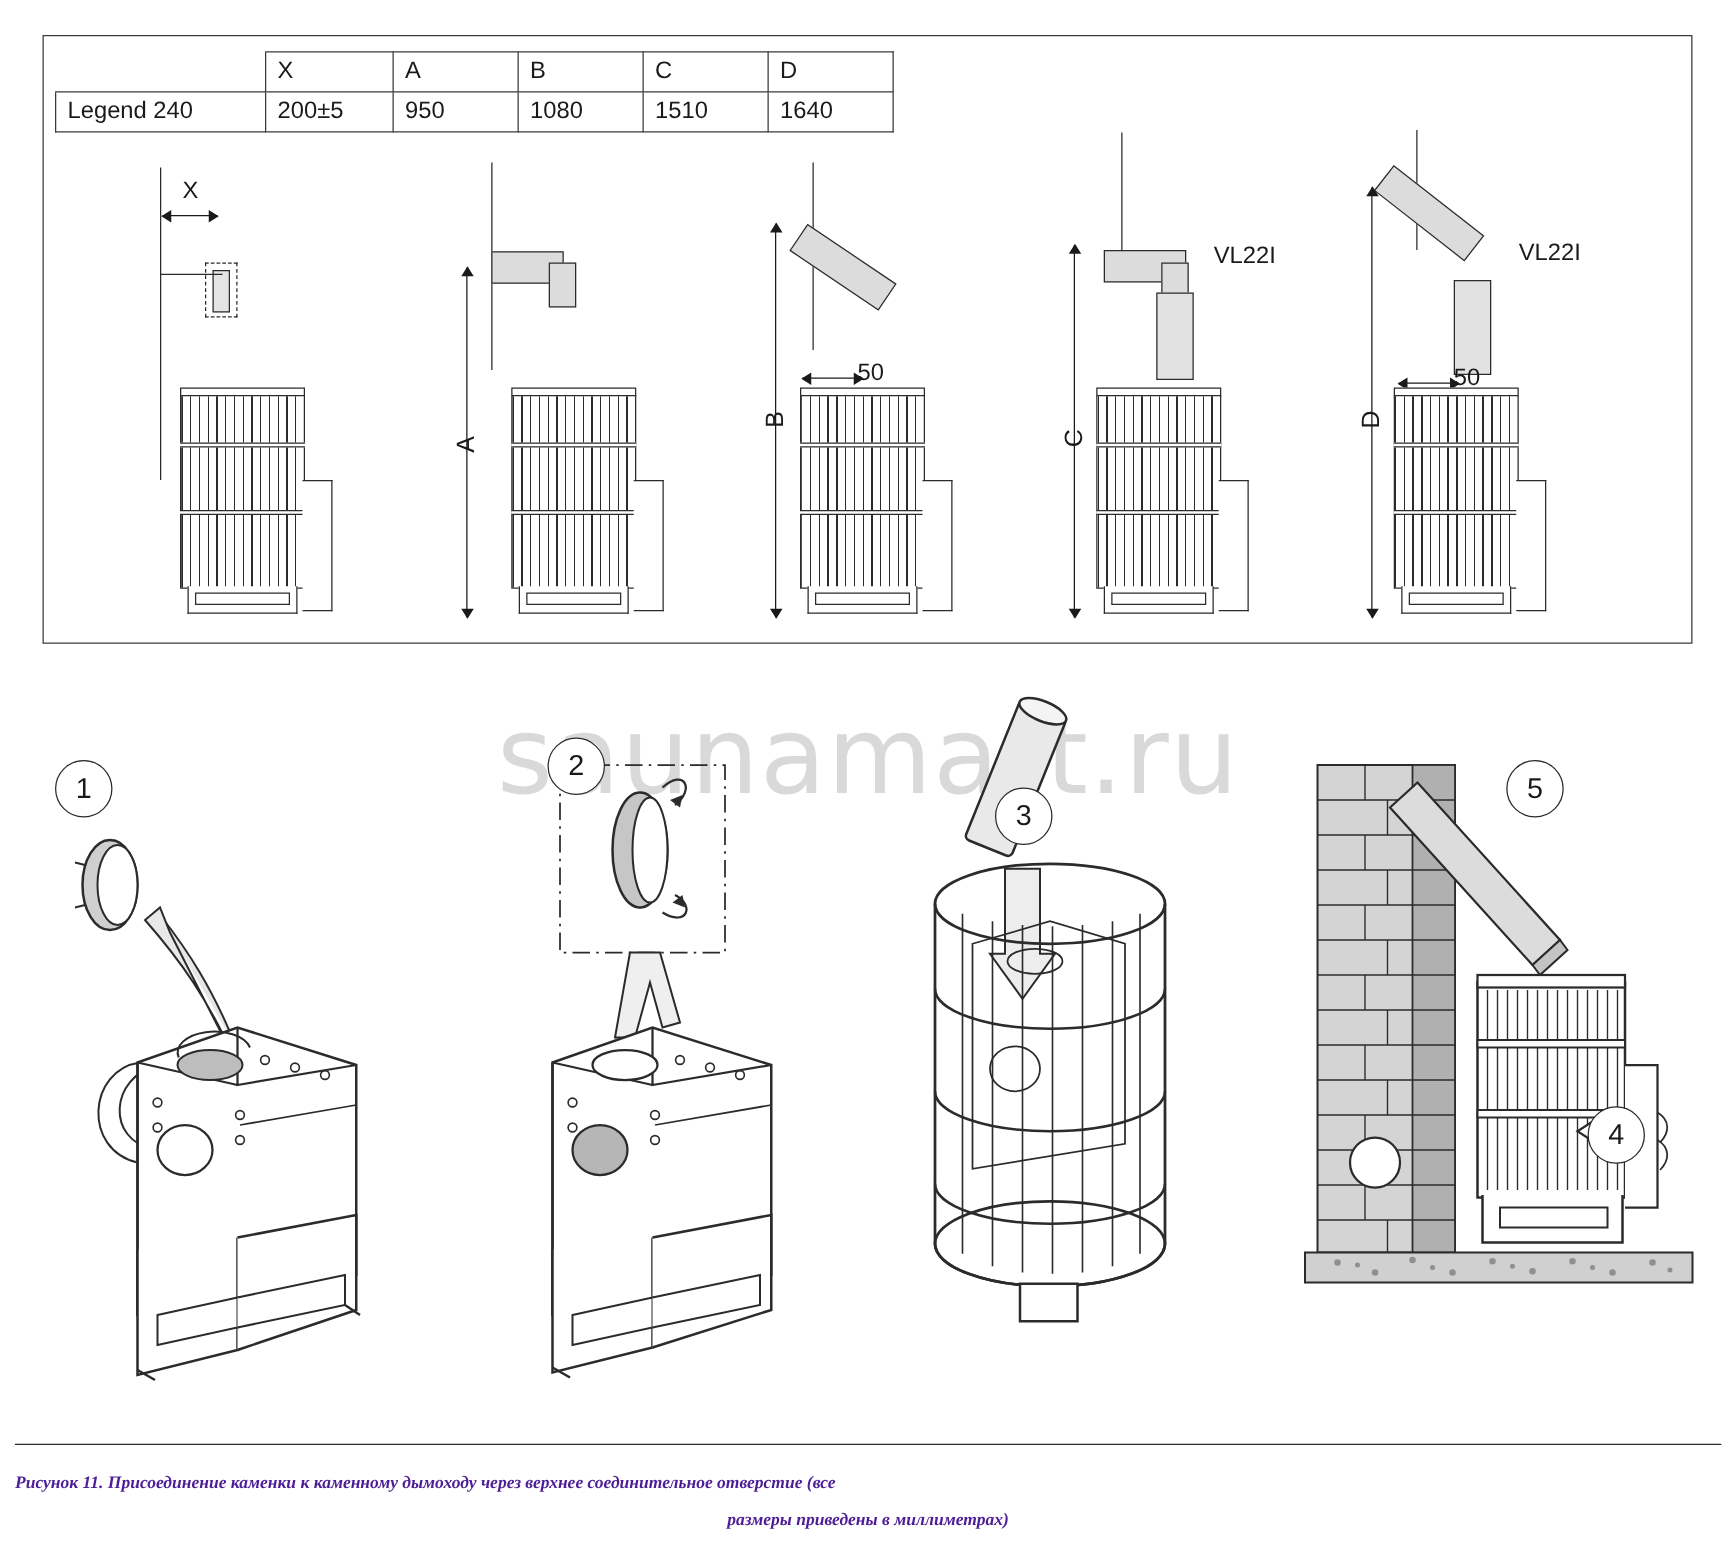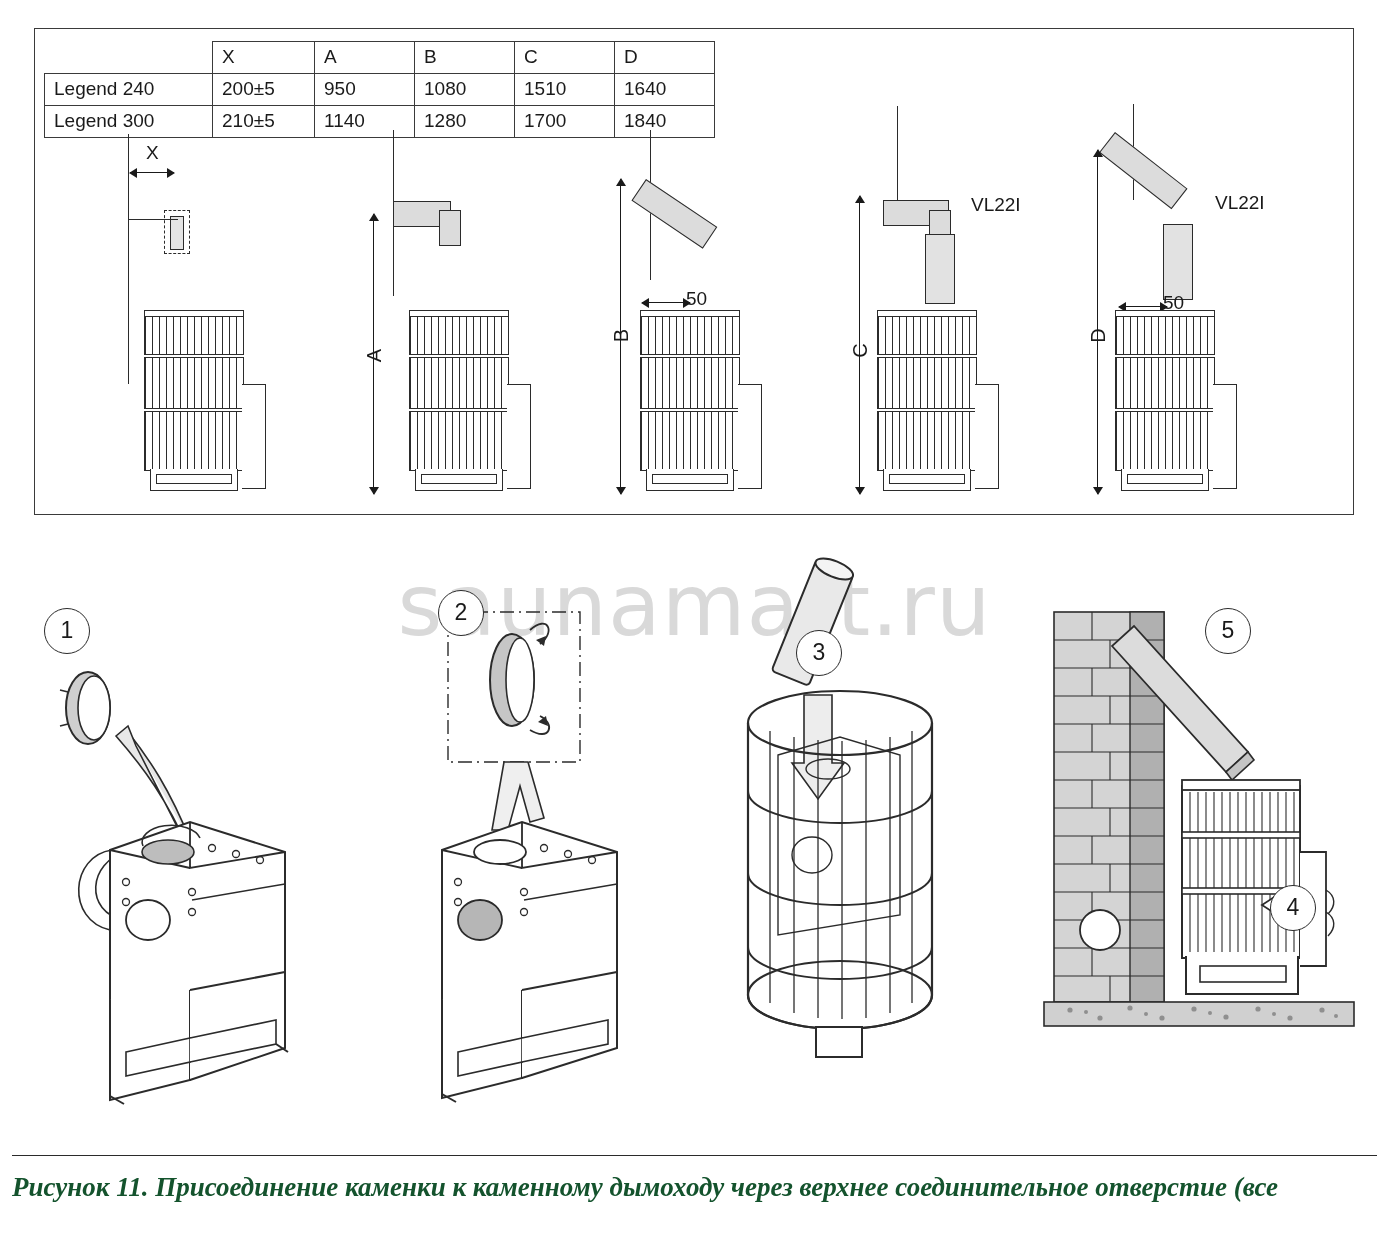--- a/index.html
+++ b/index.html
@@ -237,23 +237,23 @@
 
   
   #caption {
     position: absolute;
     left: 12px;
     top: 1172px;
     width: 1365px;
     font-family: "Liberation Serif", serif;
     font-style: italic;
     font-weight: bold;
-    font-size: 27px;
+    font-size: 14px;
     line-height: 30px;
-    color: #14532d;
+    color: #4c1d95;
     text-align: center;
   }
   #caption .l1 { display: block; text-align: left; }
   #caption .l2 { display: block; text-align: center; }
   #divider {
     position: absolute;
     left: 12px;
     top: 1155px;
     width: 1365px;
     height: 0;
@@ -275,28 +275,20 @@
       <td class="val">C</td>
       <td class="val">D</td>
     </tr>
     <tr>
       <td class="model">Legend 240</td>
       <td class="valx">200±5</td>
       <td class="val">950</td>
       <td class="val">1080</td>
       <td class="val">1510</td>
       <td class="val">1640</td>
-    </tr>
-    <tr>
-      <td class="model">Legend 300</td>
-      <td class="valx">210±5</td>
-      <td class="val">1140</td>
-      <td class="val">1280</td>
-      <td class="val">1700</td>
-      <td class="val">1840</td>
     </tr>
   </tbody>
     </table>
 
   <div class="fig fig1">
 
     <div class="vline" style="left:8px; top:10px; height:250px;"></div>
 
     <div class="harrow" style="left:10px; top:48px; width:44px;"></div>
     <div class="tag" style="left:26px; top:18px;">X</div>
@@ -610,13 +602,14 @@
         <circle cx="180" cy="413" r="2"></circle>
       <circle cx="244" cy="414" r="2"></circle>
         <circle cx="306" cy="416" r="2"></circle>
     </g>
   </svg>
 </div>
 
 <div id="divider"></div>
 <div id="caption">
   <span class="l1">Рисунок 11. Присоединение каменки к каменному дымоходу через верхнее соединительное отверстие (все</span>
+  <span class="l2">размеры приведены в миллиметрах)</span>
 </div>
 
 </body></html>

